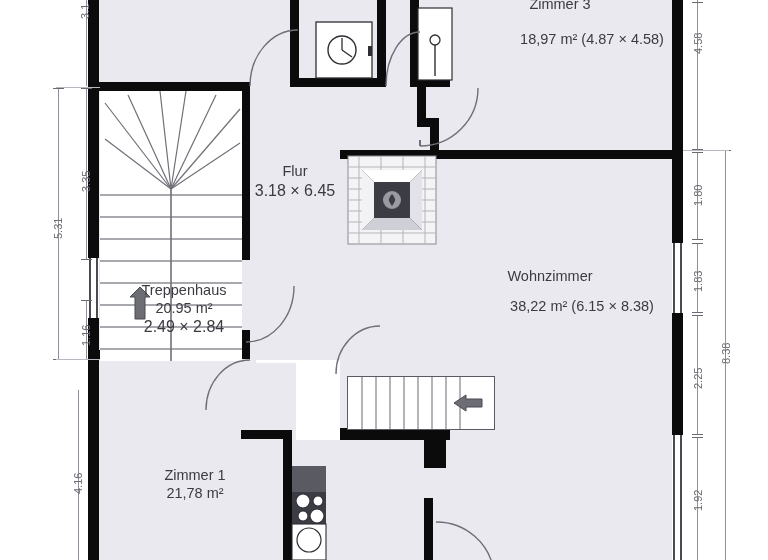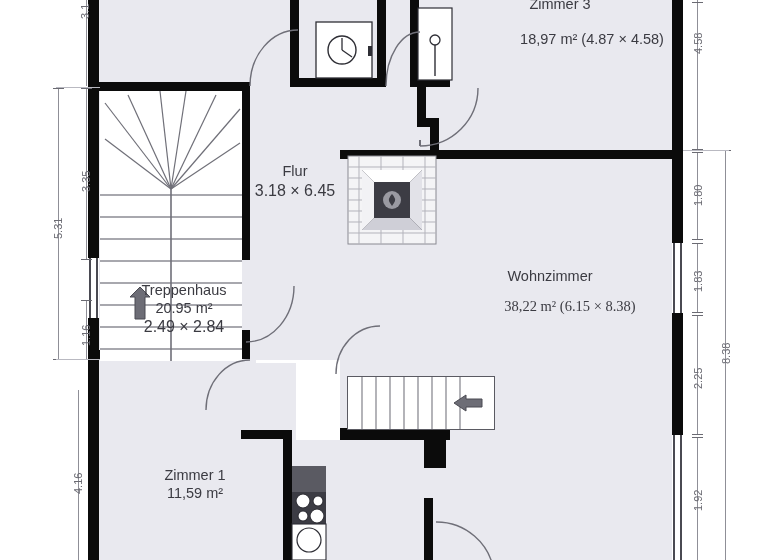--- a/index.html
+++ b/index.html
@@ -252,33 +252,33 @@
   </div>
 
   <div class="label" style="left:230px; top:163px; width:130px;">
     <div class="nm">Flur</div>
     <div class="dm">3.18 × 6.45</div>
   </div>
 
   <div class="label" style="left:420px; top:268px; width:260px;">
     <div class="nm">Wohnzimmer</div>
   </div>
-  <div class="inline-lbl" style="left:408px; top:297px; width:260px;font-family:Liberation Serif, serif;">
+  <div class="inline-lbl" style="left:420px; top:297px; width:260px;">
     <span>38,22 m² (6.15 × 8.38)</span>
   </div>
 
   <div class="label" style="left:110px; top:282px; width:148px;">
     <div class="nm">Treppenhaus</div>
     <div class="ar">20.95 m²</div>
     <div class="dm">2.49 × 2.84</div>
   </div>
 
   <div class="label" style="left:110px; top:467px; width:170px;">
     <div class="nm">Zimmer 1</div>
-    <div class="ar">11,59 m²</div>
+    <div class="ar">21,78 m²</div>
   </div>
 
 
   <div class="dimline" style="left:86px; top:0;   width:1px; height:86px;"></div>
   <div class="dimtxt rot" style="left:70px; top:-2px; width:30px;">3.1</div>
 
   <div class="dimline" style="left:86px; top:88px; width:1px; height:172px;"></div>
   <div class="dimtick" style="left:81px; top:88px; width:11px;height:1px;"></div>
   <div class="dimtick" style="left:81px; top:259px;width:11px;height:1px;"></div>
   <div class="dimtxt rot" style="left:68px; top:168px; width:36px;">3.35</div>

